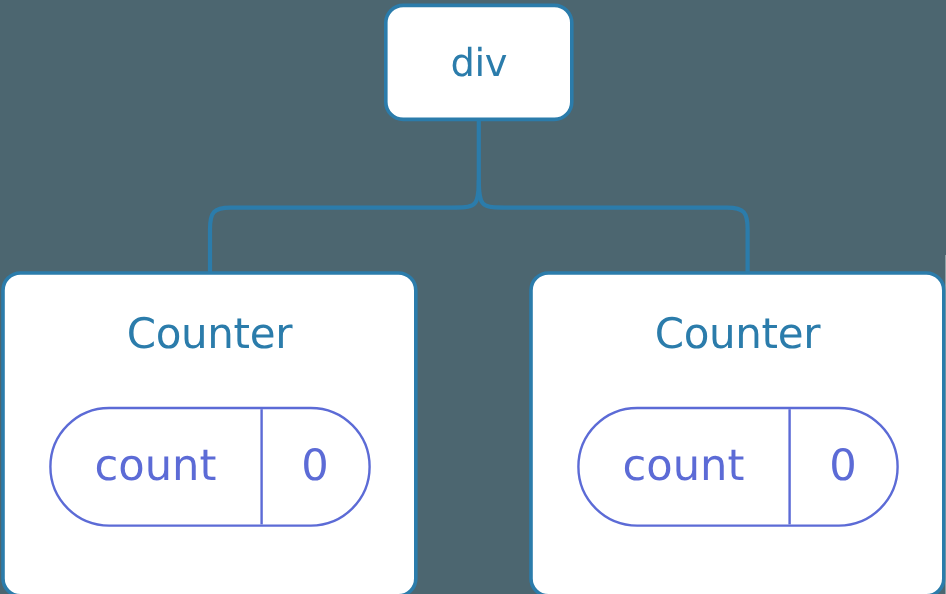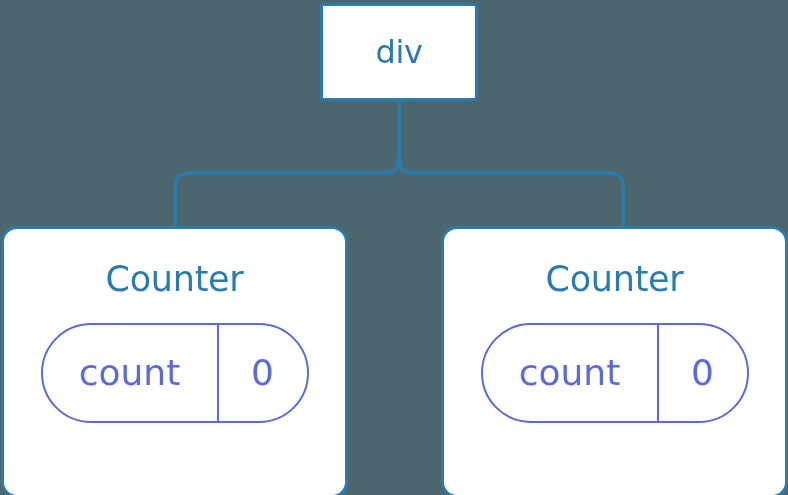--- a/index.html
+++ b/index.html
@@ -40,21 +40,21 @@
     flex-direction: column;
     align-items: center;
   }
 
   .node-root {
     left: 320px;
     top: 3px;
     width: 158px;
     height: 98px;
     justify-content: center;
-    border-radius: 4px;
+    border-radius: 16px;
   }
 
   .node-child {
     top: 226px;
     width: 347px;
     height: 272px;
     border-radius: 16px;
   }
   .node-child.left  { left: 1px; }
   .node-child.right { left: 441px; }
@@ -72,21 +72,21 @@
     font-size: 32px;
   }
 
   .node-child .node-title {
     margin-top: 33px;
   }
 
   
   .pill {
     position: relative;
-    margin-top: 26px;
+    margin-top: 42px;
     width: 268px;
     height: 100px;
     border: 2px solid #5c6bd6;
     border-radius: 50px;
     box-sizing: border-box;
     display: flex;
     align-items: stretch;
     background: #ffffff;
   }
 

